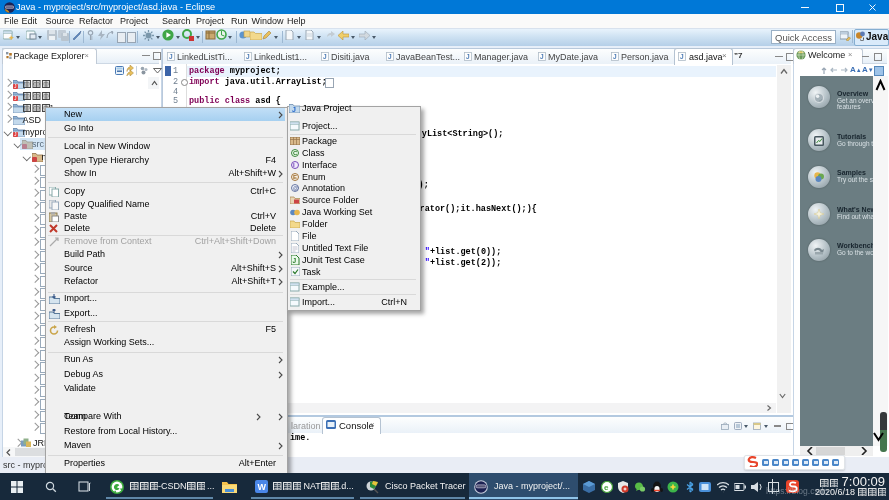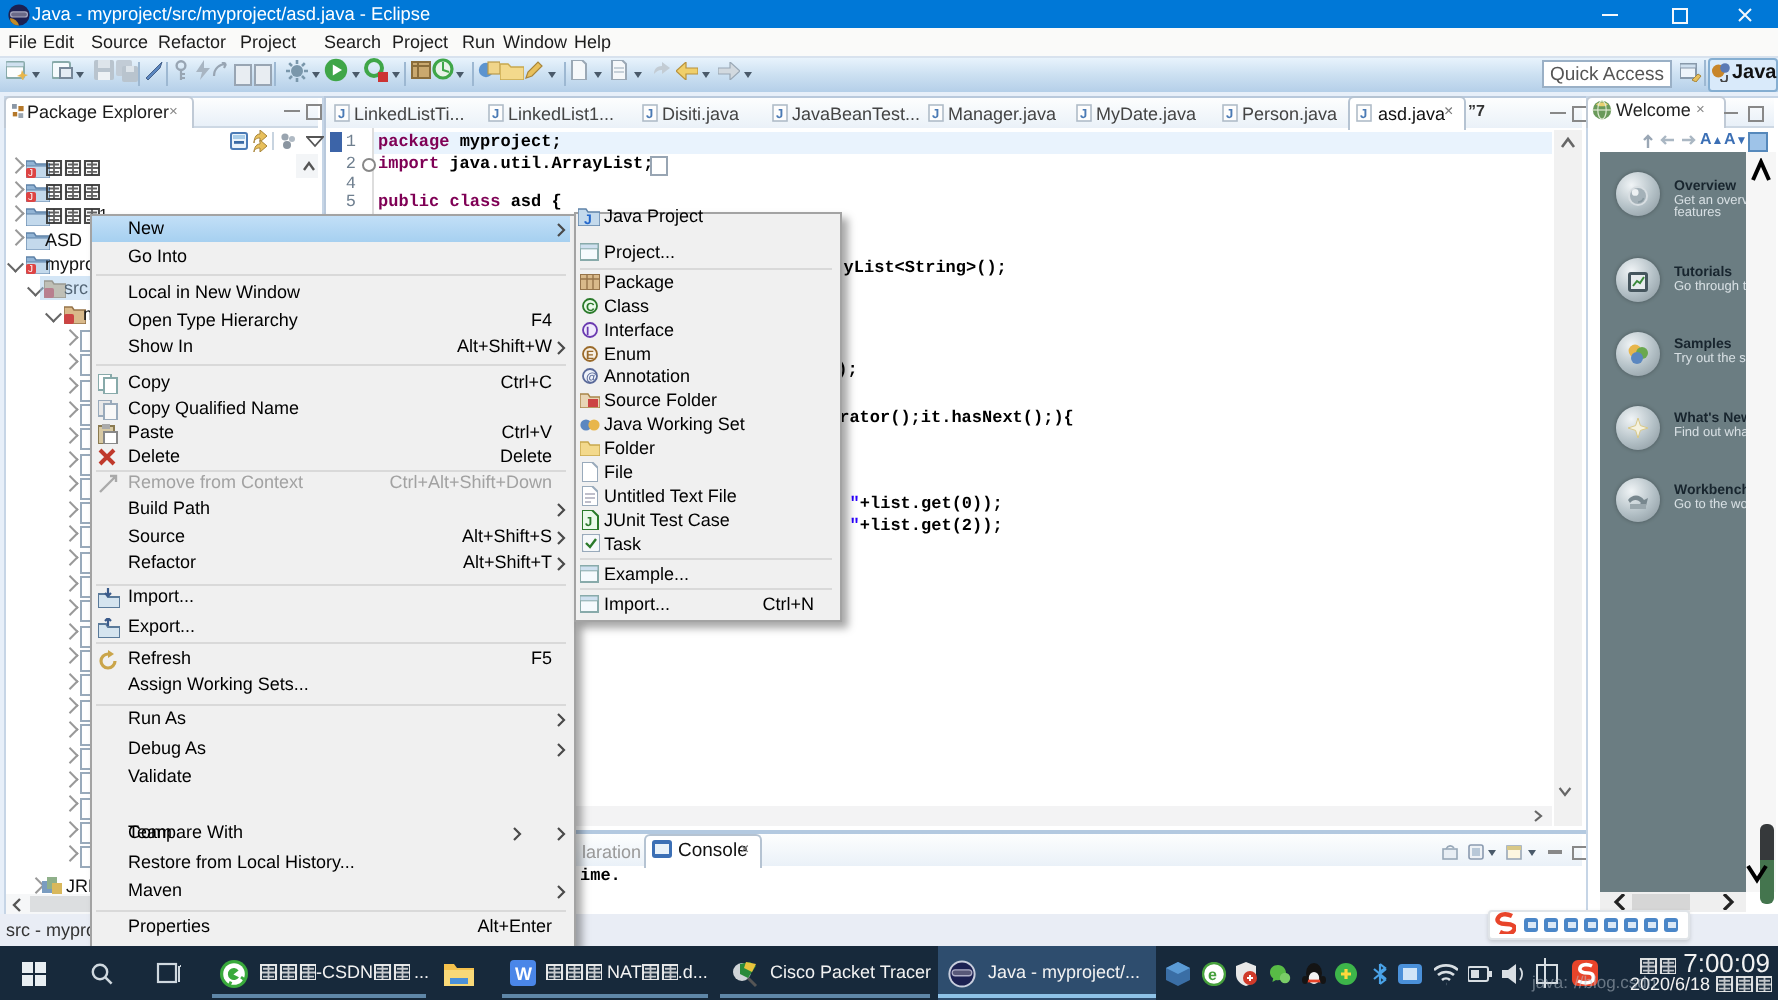--- a/index.html
+++ b/index.html
@@ -933,13 +933,13 @@
       <path d="M10.5 4.25h7.5M14.25 0.5v7.5M11.5 2.375h5.5M11.5 6.3500000000000005h5.5" stroke="#f2f2f2" stroke-width="0.9" opacity="0.765"></path>
     </svg> 7:00:09</span>
 <span class="abs" style="left:815px;top:487px;font-size:9px;color:#f2f2f2">2020/6/18 <svg style="position:relative;display:inline-block;vertical-align:-1px" width="28" height="8.5" viewBox="0 0 28 8.5">
       <rect x="0.5" y="0.5" width="7.5" height="7.5" fill="none" stroke="#f2f2f2" stroke-width="1.05" opacity="0.9"></rect>
       <path d="M0.5 4.25h7.5M4.25 0.5v7.5M1.5 2.375h5.5M1.5 6.3500000000000005h5.5" stroke="#f2f2f2" stroke-width="0.9" opacity="0.765"></path>
       <rect x="10.5" y="0.5" width="7.5" height="7.5" fill="none" stroke="#f2f2f2" stroke-width="1.05" opacity="0.9"></rect>
       <path d="M10.5 4.25h7.5M14.25 0.5v7.5M11.5 2.375h5.5M11.5 6.3500000000000005h5.5" stroke="#f2f2f2" stroke-width="0.9" opacity="0.765"></path>
       <rect x="20.5" y="0.5" width="7.5" height="7.5" fill="none" stroke="#f2f2f2" stroke-width="1.05" opacity="0.9"></rect>
       <path d="M20.5 4.25h7.5M24.25 0.5v7.5M21.5 2.375h5.5M21.5 6.3500000000000005h5.5" stroke="#f2f2f2" stroke-width="0.9" opacity="0.765"></path>
     </svg></span>
-<span class="abs" style="left:766px;top:486px;font-size:8.5px;color:rgba(185,195,205,.5)">java:</span>
+<span class="abs" style="left:766px;top:486px;font-size:8.5px;color:rgba(185,195,205,.5)">https:</span>
 <span class="abs" style="left:787px;top:486px;font-size:8.5px;color:rgba(185,195,205,.5)">//blog.csdn</span>
 </body></html>

